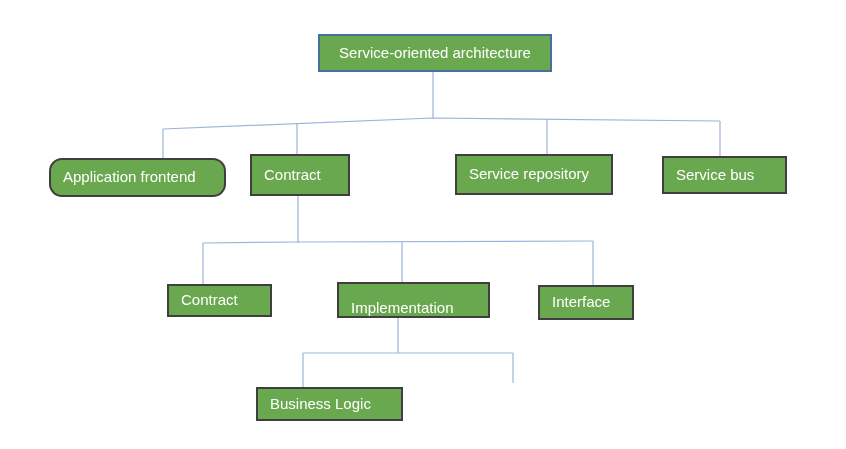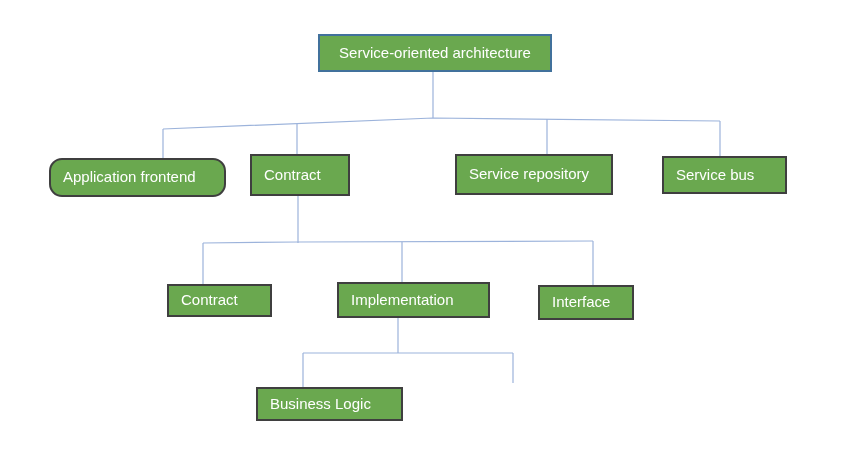--- a/index.html
+++ b/index.html
@@ -68,21 +68,21 @@
       </div>
       <div class="node" style="left: 455px; top: 154px; width: 158px; height: 41px; background: rgb(106, 168, 79); border-color: rgb(63, 63, 63); color: rgb(255, 255, 255);">
         <span class="lbl">Service repository</span>
       </div>
       <div class="node" style="left: 662px; top: 156px; width: 125px; height: 38px; background: rgb(106, 168, 79); border-color: rgb(63, 63, 63); color: rgb(255, 255, 255); text-align: right;">
         <span class="lbl">Service bus</span>
       </div>
       <div class="node" style="left: 167px; top: 284px; width: 105px; height: 33px; background: rgb(106, 168, 79); border-color: rgb(63, 63, 63); color: rgb(255, 255, 255);">
         <span class="lbl">Contract</span>
       </div>
-      <div class="node" style="left: 337px; top: 282px; width: 153px; height: 36px; background: rgb(106, 168, 79); border-color: rgb(63, 63, 63); color: rgb(255, 255, 255);">
+      <div class="node" style="left: 337px; top: 282px; width: 153px; height: 36px; background: rgb(106, 168, 79); border-color: rgb(63, 63, 63); color: rgb(255, 255, 255); align-items: flex-end;">
         <span class="lbl">Implementation</span>
       </div>
       <div class="node" style="left: 538px; top: 285px; width: 96px; height: 35px; background: rgb(106, 168, 79); border-color: rgb(63, 63, 63); color: rgb(255, 255, 255);">
         <span class="lbl">Interface</span>
       </div>
       <div class="node" style="left: 256px; top: 387px; width: 147px; height: 34px; background: rgb(106, 168, 79); border-color: rgb(63, 63, 63); color: rgb(255, 255, 255);">
         <span class="lbl">Business Logic</span>
       </div>
     </div>
 </div>

